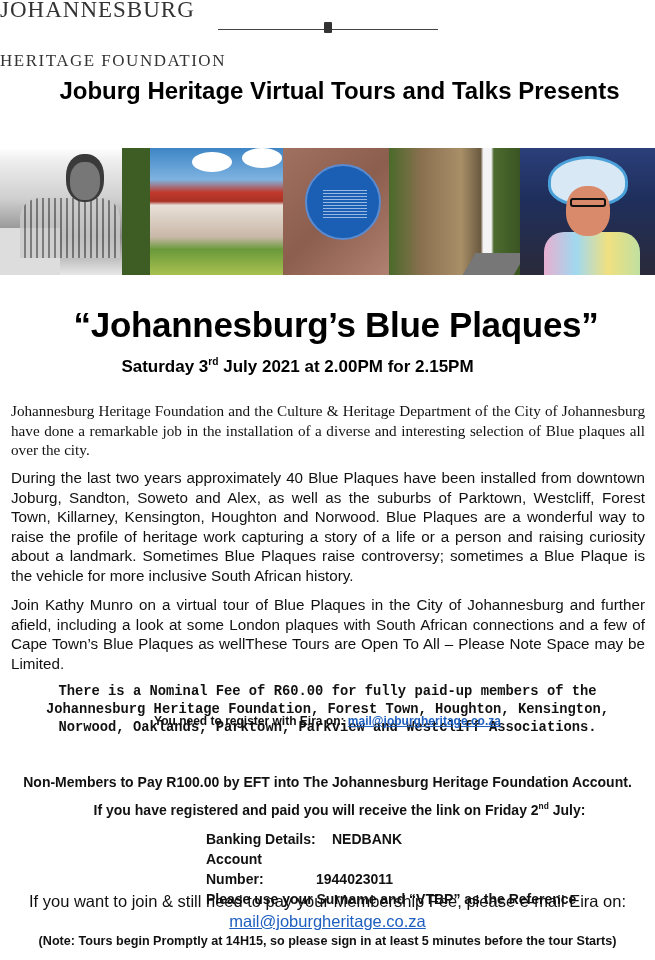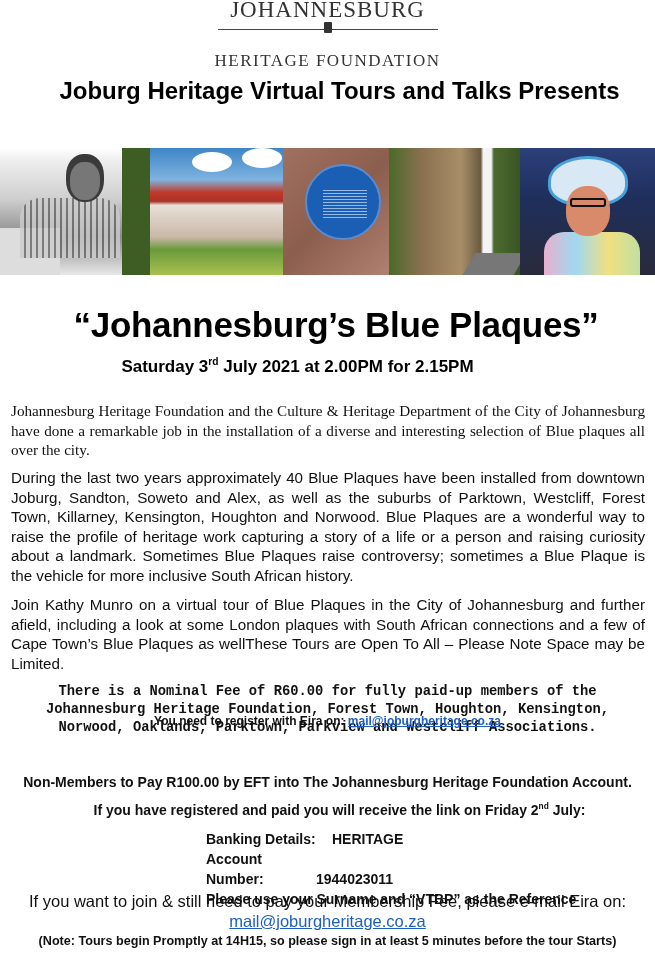--- a/index.html
+++ b/index.html
@@ -1,17 +1,17 @@
 <!DOCTYPE html>
 <html><head>
 <meta charset="utf-8">
 <style>
   * { box-sizing: border-box; margin: 0; padding: 0; }
   body { width: 655px; height: 960px; background: #ffffff; overflow: hidden; position: relative; font-family: "Liberation Sans", sans-serif; color: #111; }
-  .logo { position: absolute; top: 0; left: 0; width: 655px; height: 60px; text-align: center; font-family: "Liberation Serif", serif; color: #333; }
+  .logo { position: absolute; top: 0; left: 0; width: 655px; height: 60px; font-family: "Liberation Serif", serif; color: #333; }
   .logo .l1 { font-size: 23px; letter-spacing: 1px; line-height: 24px; margin-top: -2px; }
   .logo .rule { position: relative; width: 220px; height: 10px; margin: 2px auto 0; }
   .logo .rule::before { content: ""; position: absolute; left: 0; right: 0; top: 5px; height: 1px; background: #444; }
   .logo .rule .bottle { position: absolute; left: 106px; top: -2px; width: 8px; height: 11px; background: #333; border-radius: 1px; }
   .logo .l2 { font-size: 17px; letter-spacing: 1.5px; line-height: 18px; margin-top: 18px; }
   .main-heading { position: absolute; top: 77px; left: 12px; width: 655px; text-align: center; font-weight: bold; font-size: 24px; color: #000; }
   .photos { position: absolute; top: 148px; left: 0; width: 655px; height: 127px; }
   .photo { position: absolute; top: 0; height: 127px; overflow: hidden; }
   .p1 { left: 0; width: 122px; background: linear-gradient(180deg,#fff 0%,#eee 10%,#cfcfcf 40%,#8a8a8a 70%,#e8e8e8 100%); }
   .p1 .head { position: absolute; left: 66px; top: 6px; width: 38px; height: 48px; border-radius: 45%; background: #3a3a3a; }
@@ -101,21 +101,21 @@
 
 <div class="center-bold fee">There is a Nominal Fee of R60.00 for fully paid-up members of the Johannesburg Heritage Foundation, Forest Town, Houghton, Kensington, Norwood, Oaklands, Parktown, Parkview and Westcliff Associations.</div>
 
 <div class="center-bold register"><span>You need to register with Eira on: </span><a class="mail">mail@joburgheritage.co.za</a></div>
 
 <div class="center-bold nonmember">Non-Members to Pay R100.00 by EFT into The Johannesburg Heritage Foundation Account.</div>
 
 <div class="center-bold link-info"><span>If you have registered and paid you will receive the link on Friday 2</span><sup>nd</sup><span> July:</span></div>
 
 <div class="bank">
-  <div><span class="lbl">Banking Details:</span><span>HERITAGE</span></div>
+  <div><span class="lbl">Banking Details:</span><span>NEDBANK</span></div>
   <div><span class="lbl2">Account Number:</span><span>1944023011</span></div>
   <div>Please use your Surname and “VTBP” as the Reference</div>
 </div>
 
 <div class="join">
   <div>If you want to join &amp; still need to pay your Membership Fee, please e-mail Eira on:</div>
   <a class="mail">mail@joburgheritage.co.za</a>
 </div>
 
 <div class="note">(Note: Tours begin Promptly at 14H15, so please sign in at least 5 minutes before the tour Starts)</div>

